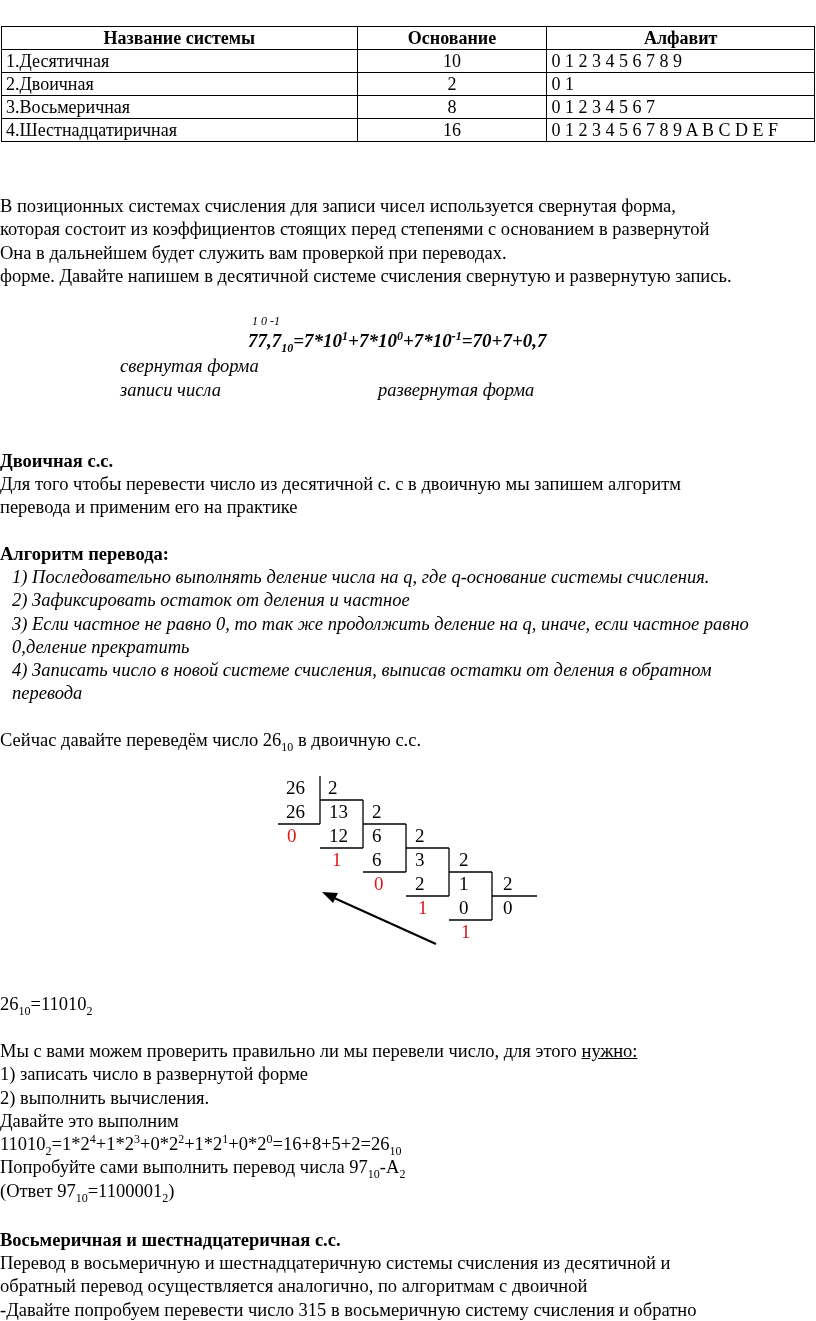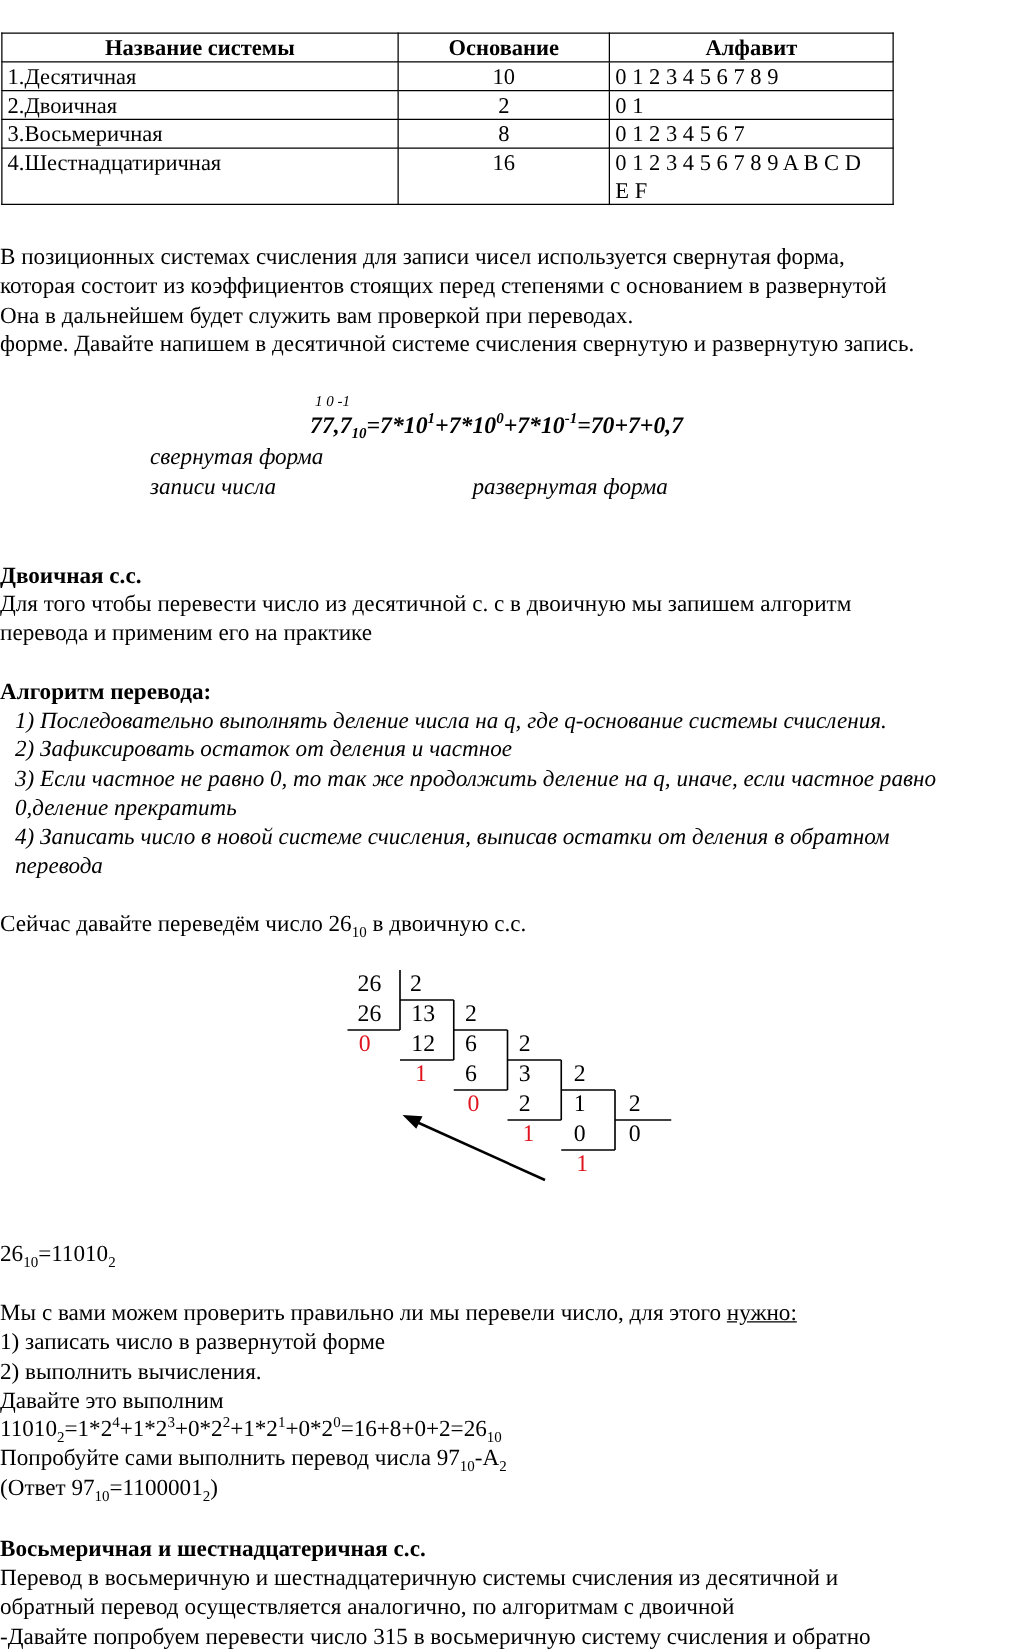--- a/index.html
+++ b/index.html
@@ -2,21 +2,21 @@
 <html><head>
   <meta charset="utf-8">
   <style>
     html, body { margin: 0; padding: 0; background: #ffffff; }
     body {
       width: 816px; height: 1321px; position: relative; overflow: hidden;
       font-family: "Liberation Serif", serif; color: #000; font-size: 18.5px;
     }
     .abs { position: absolute; }
     table.systems {
-      position: absolute; left: 1px; top: 26px; width: 714px;
+      position: absolute; left: 1px; top: 26px; width: 814px;
       border-collapse: collapse; font-size: 18px; line-height: 22px;
     }
     table.systems th, table.systems td {
       border: 1px solid #000; padding: 0 4px; vertical-align: top;
     }
     table.systems th { font-weight: bold; text-align: center; }
     table.systems td.base { text-align: center; }
     table.systems col.c1 { width: 356px; }
     table.systems col.c2 { width: 190px; }
     table.systems col.c3 { width: 268px; }
@@ -163,21 +163,21 @@
 <div class="para" style="top:993px;">
   <span>26</span><sub>10</sub><span>=11010</span><sub>2</sub>
 </div>
 
 <div class="para" style="top:1040px;">
   <div><span>Мы с вами можем проверить правильно ли мы перевели число, для этого </span><span class="ul">нужно:</span></div>
   <div>1) записать число в развернутой форме</div>
   <div>2) выполнить вычисления.</div>
   <div>Давайте это выполним</div>
   <div>
-    <span>11010</span><sub>2</sub><span>=1*2</span><sup>4</sup><span>+1*2</span><sup>3</sup><span>+0*2</span><sup>2</sup><span>+1*2</span><sup>1</sup><span>+0*2</span><sup>0</sup><span>=16+8+0+2=26</span><sub>10</sub>
+    <span>11010</span><sub>2</sub><span>=1*2</span><sup>4</sup><span>+1*2</span><sup>3</sup><span>+0*2</span><sup>2</sup><span>+1*2</span><sup>1</sup><span>+0*2</span><sup>0</sup><span>=16+8+5+2=26</span><sub>10</sub>
   </div>
   <div>
     <span>Попробуйте сами выполнить перевод числа 97</span><sub>10</sub><span>-A</span><sub>2</sub>
   </div>
   <div>
     <span>(Ответ 97</span><sub>10</sub><span>=1100001</span><sub>2</sub><span>)</span>
   </div>
 </div>
 
 <div class="para bold" style="top:1229px;">Восьмеричная и шестнадцатеричная с.с.</div>

